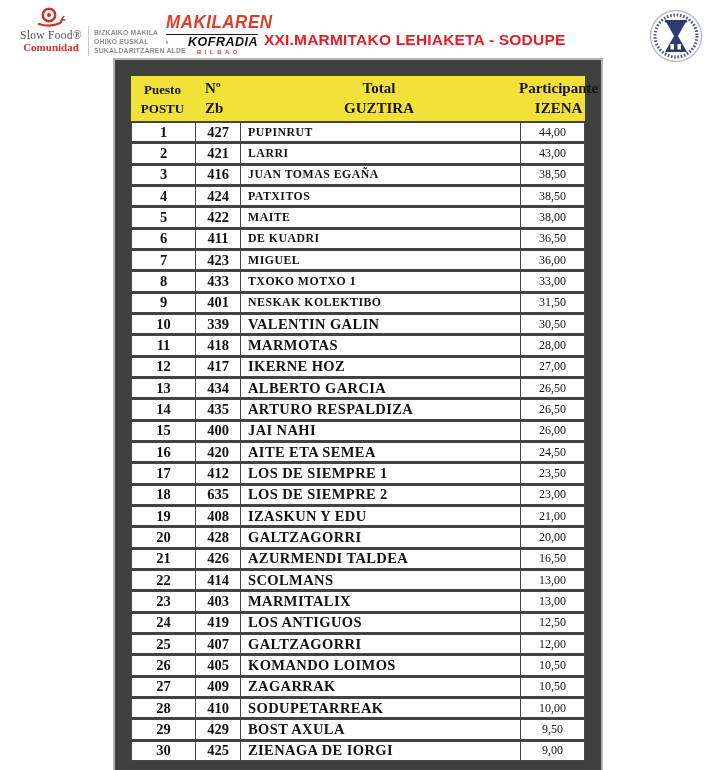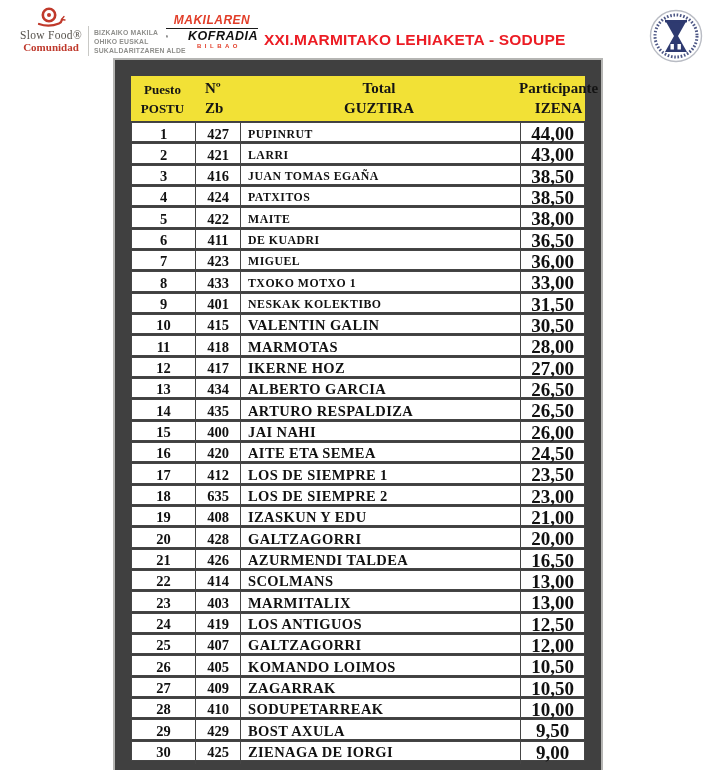--- a/index.html
+++ b/index.html
@@ -36,21 +36,21 @@
     font-family: "Liberation Sans", sans-serif;
     font-size: 6.8px; font-weight: 600; color: #8f8f8c;
     line-height: 9px; letter-spacing: 0.2px; white-space: nowrap;
   }
   .makilaren {
     position: absolute; left: 166px; top: 13px; width: 92px;
     text-align: center; font-family: "Liberation Sans", sans-serif;
   }
   .mk-top {
     color: #e23d28; font-weight: bold; font-style: italic;
-    font-size: 12px; letter-spacing: 0.5px; transform: scaleY(1.05);
+    font-size: 17px; letter-spacing: 0.5px; transform: scaleY(1.05);
     white-space: nowrap;
   }
   .mk-mid {
     border-top: 1.6px solid #1a1a1a;
     margin-top: 1px; padding-top: 0px;
     display: flex; align-items: center; justify-content: center; gap: 20px;
   }
   .mk-mid .word {
     color: #111; font-weight: bold; font-style: italic;
     font-size: 12.5px; letter-spacing: 0.5px; white-space: nowrap;
@@ -101,21 +101,21 @@
     background: #ffffff;
   }
   .row > div { height: 100%; display: flex; align-items: center; }
   .cell-rank     { justify-content: center; font-weight: bold; font-size: 14.5px; color: #111; }
   .cell-num      { justify-content: center; font-weight: bold; font-size: 14.5px; color: #111;
                    border-left: 1px solid #454545; }
   .cell-name     { justify-content: flex-start; padding-left: 7px; font-weight: bold;
                    font-size: 14.5px; letter-spacing: 0.4px; color: #111;
                    border-left: 1px solid #454545; overflow: hidden; white-space: nowrap; }
   .cell-name.name-sm { font-size: 11.8px; letter-spacing: 0.5px; }
-  .cell-total    { justify-content: center; font-weight: bold; font-size: 19px; color: #111;
+  .cell-total    { justify-content: center; font-weight: normal; font-size: 12px; color: #111;
                    border-left: 1px solid #454545; }
 </style>
 </head>
 <body>
 
 <div class="page">
 
   <div class="slowfood">
     <svg class="snail" width="30" height="22" viewBox="0 0 30 22">
       <circle cx="13" cy="9" r="6.2" fill="none" stroke="#c0392b" stroke-width="2.6"></circle>
@@ -228,21 +228,21 @@
     <div class="cell-total">33,00</div>
   </div>
         <div class="row">
     <div class="cell-rank">9</div>
     <div class="cell-num">401</div>
     <div class="cell-name name-sm">NESKAK KOLEKTIBO</div>
     <div class="cell-total">31,50</div>
   </div>
         <div class="row">
     <div class="cell-rank">10</div>
-    <div class="cell-num">415</div>
+    <div class="cell-num">339</div>
     <div class="cell-name">VALENTIN GALIN</div>
     <div class="cell-total">30,50</div>
   </div>
         <div class="row">
     <div class="cell-rank">11</div>
     <div class="cell-num">418</div>
     <div class="cell-name">MARMOTAS</div>
     <div class="cell-total">28,00</div>
   </div>
         <div class="row">

